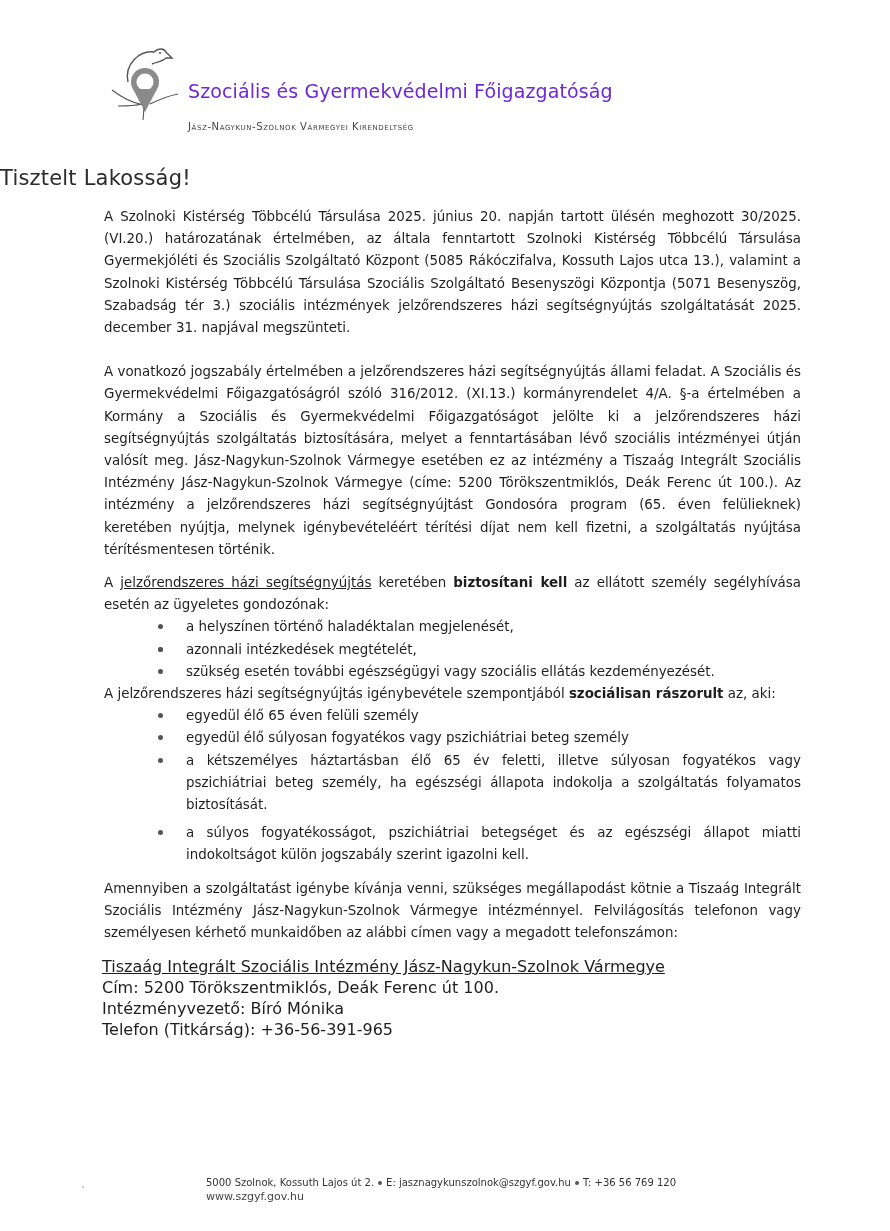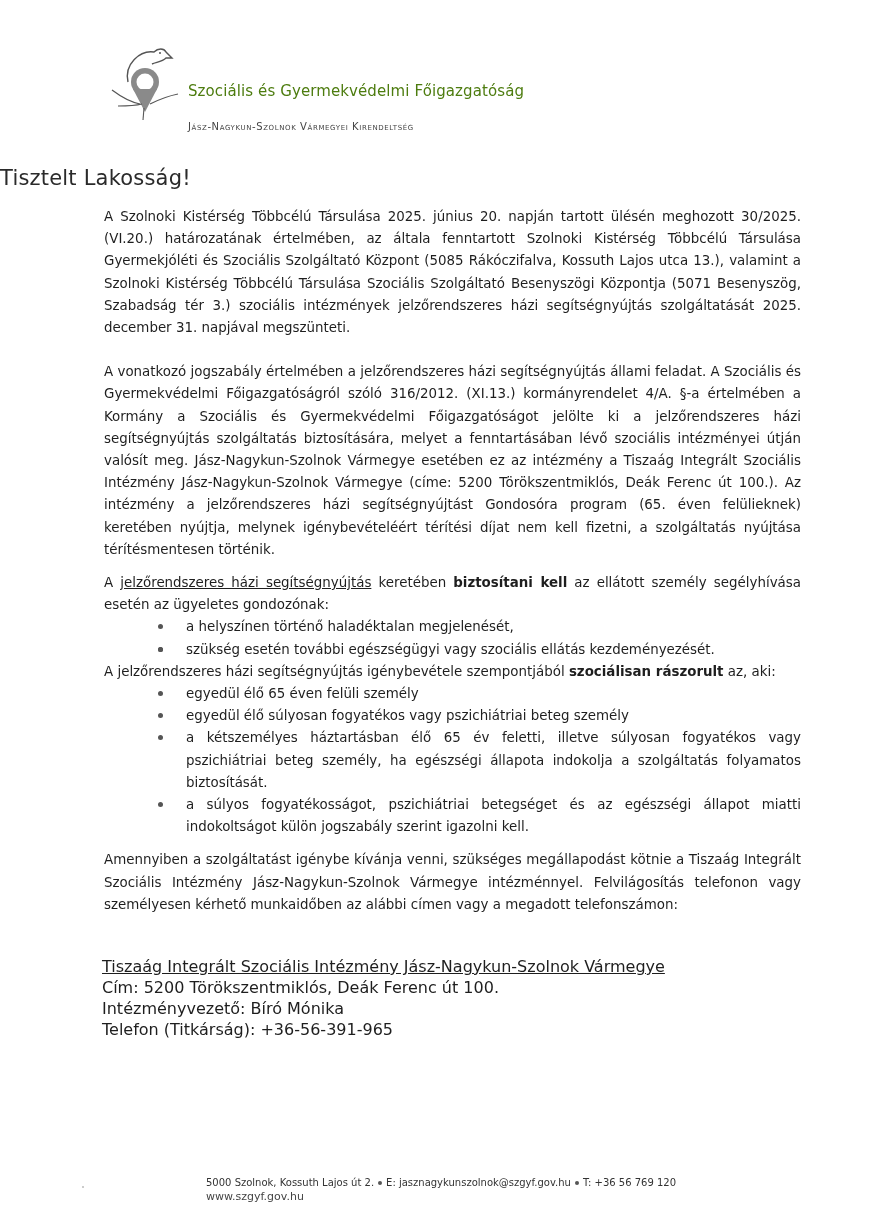--- a/index.html
+++ b/index.html
@@ -4,21 +4,21 @@
 <style>
   html, body { margin: 0; padding: 0; background: #ffffff; }
   body { width: 890px; height: 1231px; position: relative; overflow: hidden;
          font-family: "DejaVu Sans", sans-serif; color: #222222; }
   .page { position: absolute; inset: 0; }
 
   
   .header { position: absolute; left: 108px; top: 42px; width: 500px; height: 80px; }
   .logo { position: absolute; left: 2px; top: 0; width: 70px; height: 78px; }
   .org { position: absolute; left: 80px; top: 40px; }
-  .org-name { font-size: 15px; color: #4d7c0f; letter-spacing: 0.1px; line-height: 18px; white-space: nowrap; }
+  .org-name { font-size: 19px; color: #6d28d9; letter-spacing: 0.1px; line-height: 18px; white-space: nowrap; }
   .org-sub { font-size: 10px; color: #444; letter-spacing: 0.6px; line-height: 14px; white-space: nowrap; font-variant: small-caps; margin-top: 20px; }
 
   
   .title { position: absolute; left: 0; width: 890px; top: 166px; text-align: left;
            font-size: 21px; color: #2a2a2a; letter-spacing: 0.2px; }
 
   
   .body { position: absolute; left: 104px; width: 697px; top: 206px;
           font-size: 13.4px; line-height: 22.2px; color: #1e1e1e; }
   .p { text-align: justify; margin: 0; }
@@ -70,30 +70,31 @@
     <p class="p">A Szolnoki Kistérség Többcélú Társulása 2025. június 20. napján tartott ülésén meghozott 30/2025. (VI.20.) határozatának értelmében, az általa fenntartott Szolnoki Kistérség Többcélú Társulása Gyermekjóléti és Szociális Szolgáltató Központ (5085 Rákóczifalva, Kossuth Lajos utca 13.), valamint a Szolnoki Kistérség Többcélú Társulása Szociális Szolgáltató Besenyszögi Központja (5071 Besenyszög, Szabadság tér 3.) szociális intézmények jelzőrendszeres házi segítségnyújtás szolgáltatását 2025. december 31. napjával megszünteti.</p>
     <div class="gap"></div>
     <p class="p">A vonatkozó jogszabály értelmében a jelzőrendszeres házi segítségnyújtás állami feladat. A Szociális és Gyermekvédelmi Főigazgatóságról szóló 316/2012. (XI.13.) kormányrendelet 4/A. §-a értelmében a Kormány a Szociális és Gyermekvédelmi Főigazgatóságot jelölte ki a jelzőrendszeres házi segítségnyújtás szolgáltatás biztosítására, melyet a fenntartásában lévő szociális intézményei útján valósít meg. Jász-Nagykun-Szolnok Vármegye esetében ez az intézmény a Tiszaág Integrált Szociális Intézmény Jász-Nagykun-Szolnok Vármegye (címe: 5200 Törökszentmiklós, Deák Ferenc út 100.). Az intézmény a jelzőrendszeres házi segítségnyújtást Gondosóra program (65. éven felülieknek) keretében nyújtja, melynek igénybevételéért térítési díjat nem kell fizetni, a szolgáltatás nyújtása térítésmentesen történik.</p>
     <div class="gap-s"></div>
     <p class="p">
       <span>A </span><span class="u">jelzőrendszeres házi segítségnyújtás</span><span> keretében </span><span class="b">biztosítani kell</span><span> az ellátott személy segélyhívása esetén az ügyeletes gondozónak:</span>
     </p>
     <ul class="bul">
       <li><span class="dot"></span><span>a helyszínen történő haladéktalan megjelenését,</span></li>
       <li><span class="dot"></span></li>
+      <li><span class="dot"></span><span>azonnali intézkedések megtételét,</span></li>
       <li><span class="dot"></span><span>szükség esetén további egészségügyi vagy szociális ellátás kezdeményezését.</span></li>
     </ul>
     <p class="p">
       <span>A jelzőrendszeres házi segítségnyújtás igénybevétele szempontjából </span><span class="b">szociálisan rászorult</span><span> az, aki:</span>
     </p>
     <ul class="bul">
       <li><span class="dot"></span><span>egyedül élő 65 éven felüli személy</span></li>
       <li><span class="dot"></span><span>egyedül élő súlyosan fogyatékos vagy pszichiátriai beteg személy</span></li>
       <li><span class="dot"></span><span>a kétszemélyes háztartásban élő 65 év feletti, illetve súlyosan fogyatékos vagy pszichiátriai beteg személy, ha egészségi állapota indokolja a szolgáltatás folyamatos biztosítását.</span></li>
-      <li style=""><span class="dot"></span><span>a súlyos fogyatékosságot, pszichiátriai betegséget és az egészségi állapot miatti indokoltságot külön jogszabály szerint igazolni kell.</span></li>
+      <li style="margin-top:6px"><span class="dot"></span><span>a súlyos fogyatékosságot, pszichiátriai betegséget és az egészségi állapot miatti indokoltságot külön jogszabály szerint igazolni kell.</span></li>
     </ul>
     <div class="gap-s"></div>
     <p class="p">Amennyiben a szolgáltatást igénybe kívánja venni, szükséges megállapodást kötnie a Tiszaág Integrált Szociális Intézmény Jász-Nagykun-Szolnok Vármegye intézménnyel. Felvilágosítás telefonon vagy személyesen kérhető munkaidőben az alábbi címen vagy a megadott telefonszámon:</p>
   </div>
 
   <div class="contact">
     <div class="u">Tiszaág Integrált Szociális Intézmény Jász-Nagykun-Szolnok Vármegye</div>
     <div>Cím: 5200 Törökszentmiklós, Deák Ferenc út 100.</div>
     <div>Intézményvezető: Bíró Mónika</div>
     <div>Telefon (Titkárság): +36-56-391-965</div>

